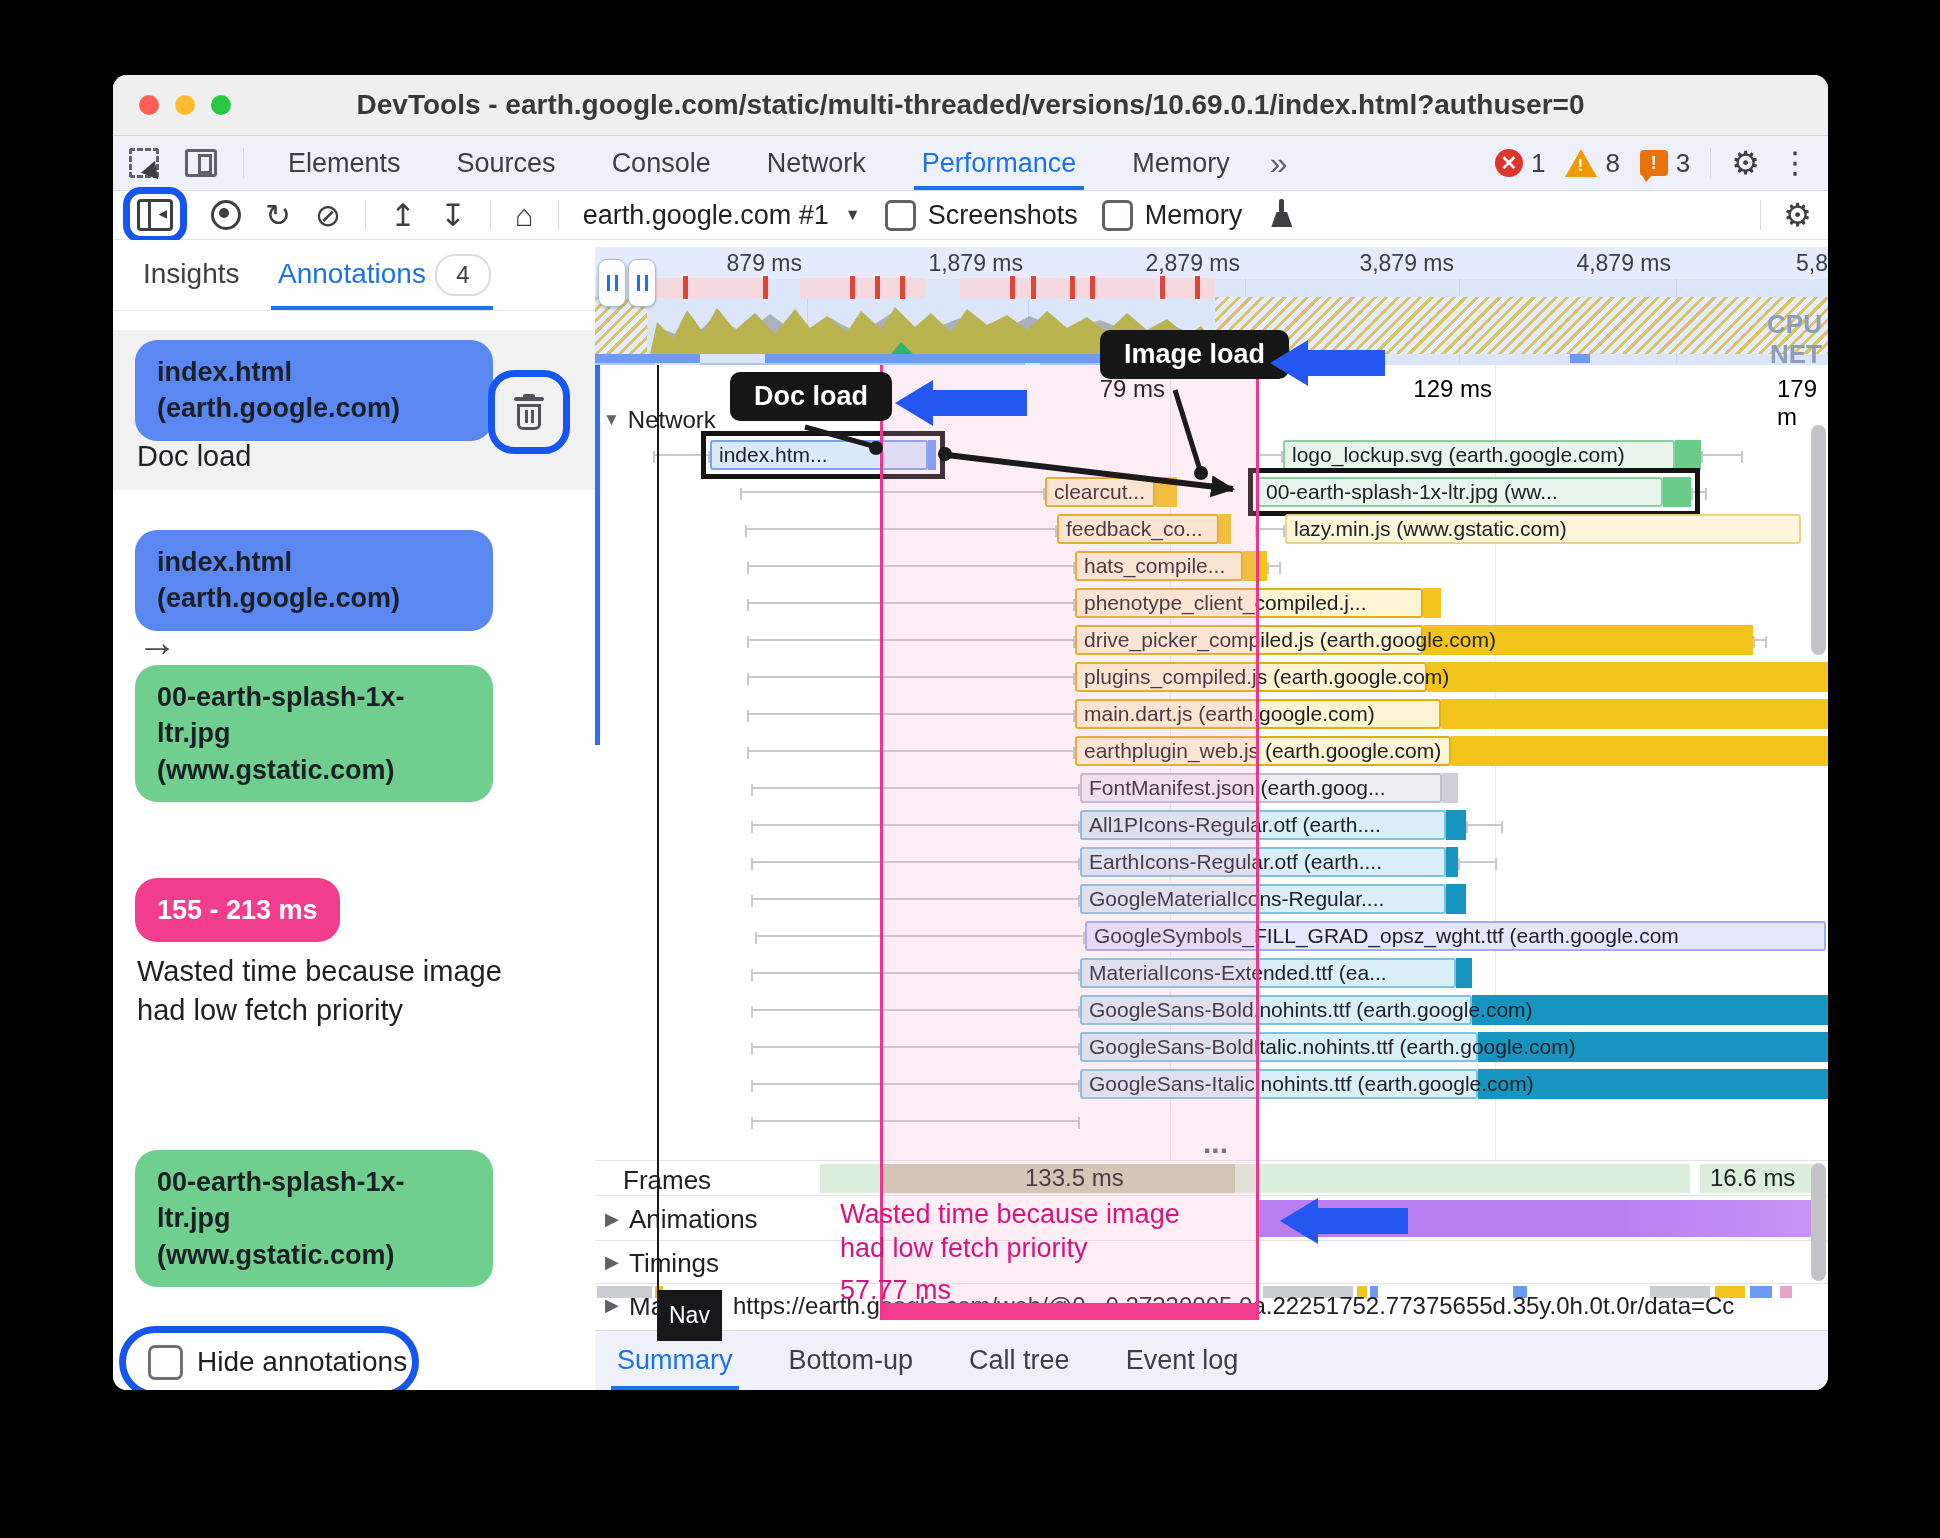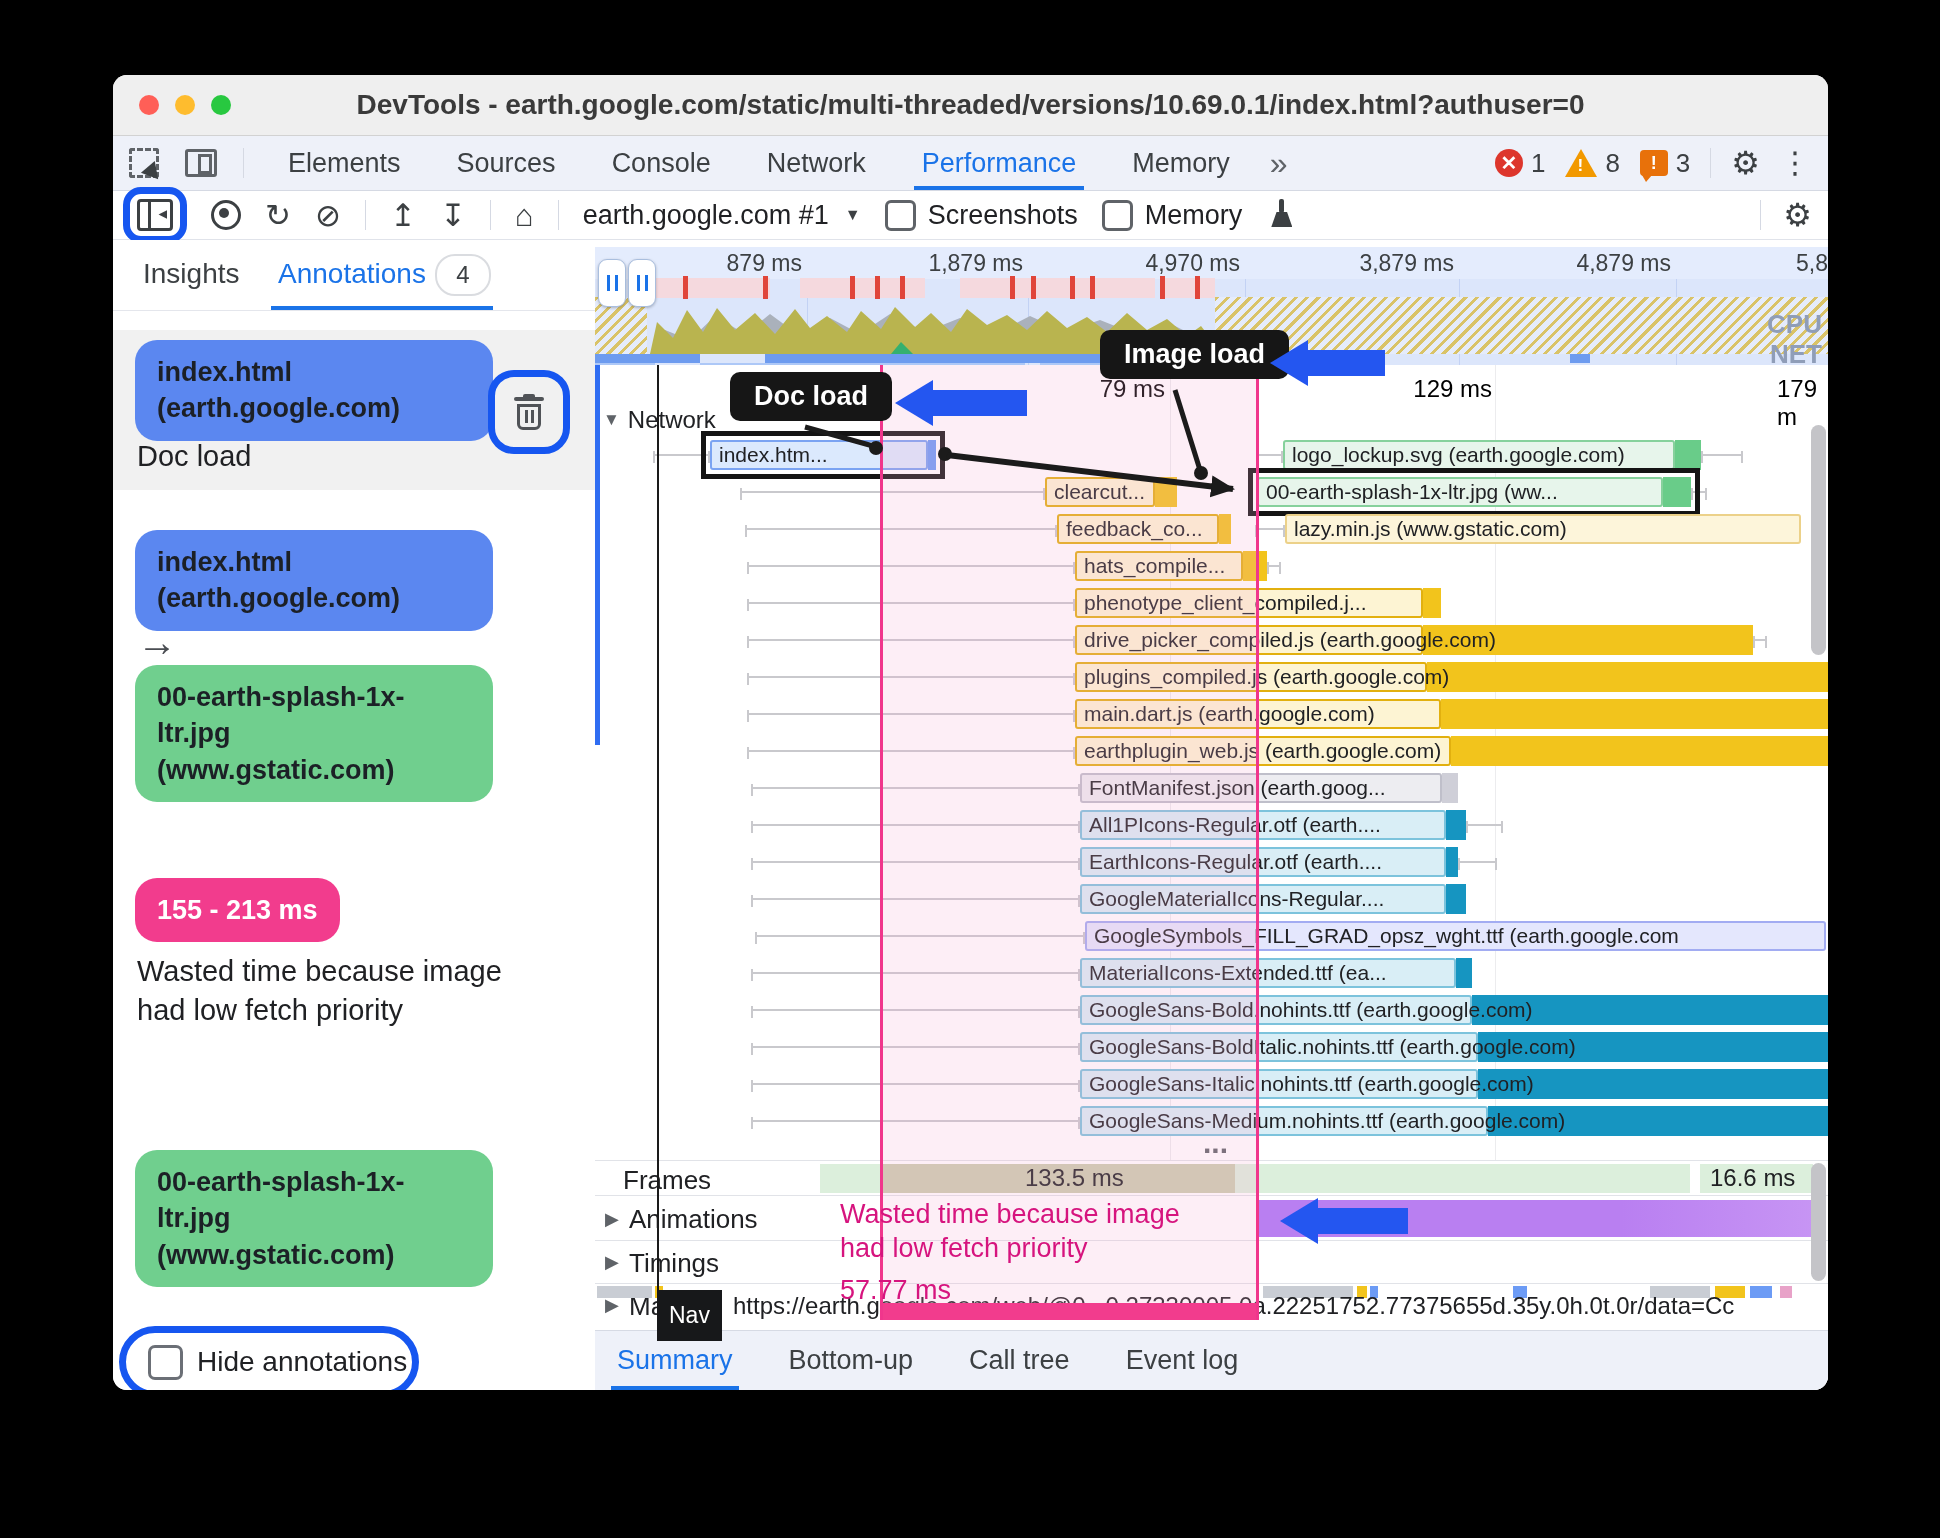--- a/index.html
+++ b/index.html
@@ -321,21 +321,21 @@
 
     <div class="overview">
       <div class="ov-grid" style="left:212px"></div>
           <div class="ov-grid" style="left:433px"></div>
       <div class="ov-grid" style="left:650px"></div>
           <div class="ov-grid" style="left:864px"></div>
       <div class="ov-grid" style="left:1081px"></div>
       <div class="ov-ruler">
         <span class="ov-tick" style="left:207px">879 ms</span>
         <span class="ov-tick" style="left:428px">1,879 ms</span>
-        <span class="ov-tick" style="left:645px">4,970 ms</span>
+        <span class="ov-tick" style="left:645px">2,879 ms</span>
         <span class="ov-tick" style="left:859px">3,879 ms</span>
         <span class="ov-tick" style="left:1076px">4,879 ms</span>
         <span class="ov-tick" style="left:1233px">5,8</span>
       </div>
       <div class="film" style="left:55px;width:120px"></div>
       <div class="film" style="left:205px;width:125px"></div>
       <div class="film" style="left:365px;width:195px"></div>
       <div class="film" style="left:568px;width:52px"></div>
       <div class="film-tick" style="left:88px"></div>
           <div class="film-tick" style="left:168px"></div>
@@ -599,25 +599,20 @@
           </div>
           <div class="bar t-cyan" style="left: 485px; top: 829px; width: 812px;">
             <div class="lt" style="width: 398px;"></div>
             <div class="dk" style="left: 398px; width: 350px;"></div>
             <span class="lb">GoogleSans-Italic.nohints.ttf (earth.google.com)</span>
           </div>
           <div class="wh" style="left: 156px; width: 329px; top: 880px;">
             <i style="left:0"></i>
             <i style="right:0"></i>
           </div>
-          <div class="bar t-cyan" style="left: 485px; top: 866px; width: 748px;">
-            <div class="lt" style="width: 408px;"></div>
-            <div class="dk" style="left: 408px; width: 340px;"></div>
-            <span class="lb">GoogleSans-Medium.nohints.ttf (earth.google.com)</span>
-          </div>
         </div>
 
     <div class="dots">...</div>
 
     <div class="pink-overlay">
       <div class="pink-bottom"></div>
     </div>
     <div class="wasted-text">
       <div>Wasted time because image</div>
       <div>had low fetch priority</div>

